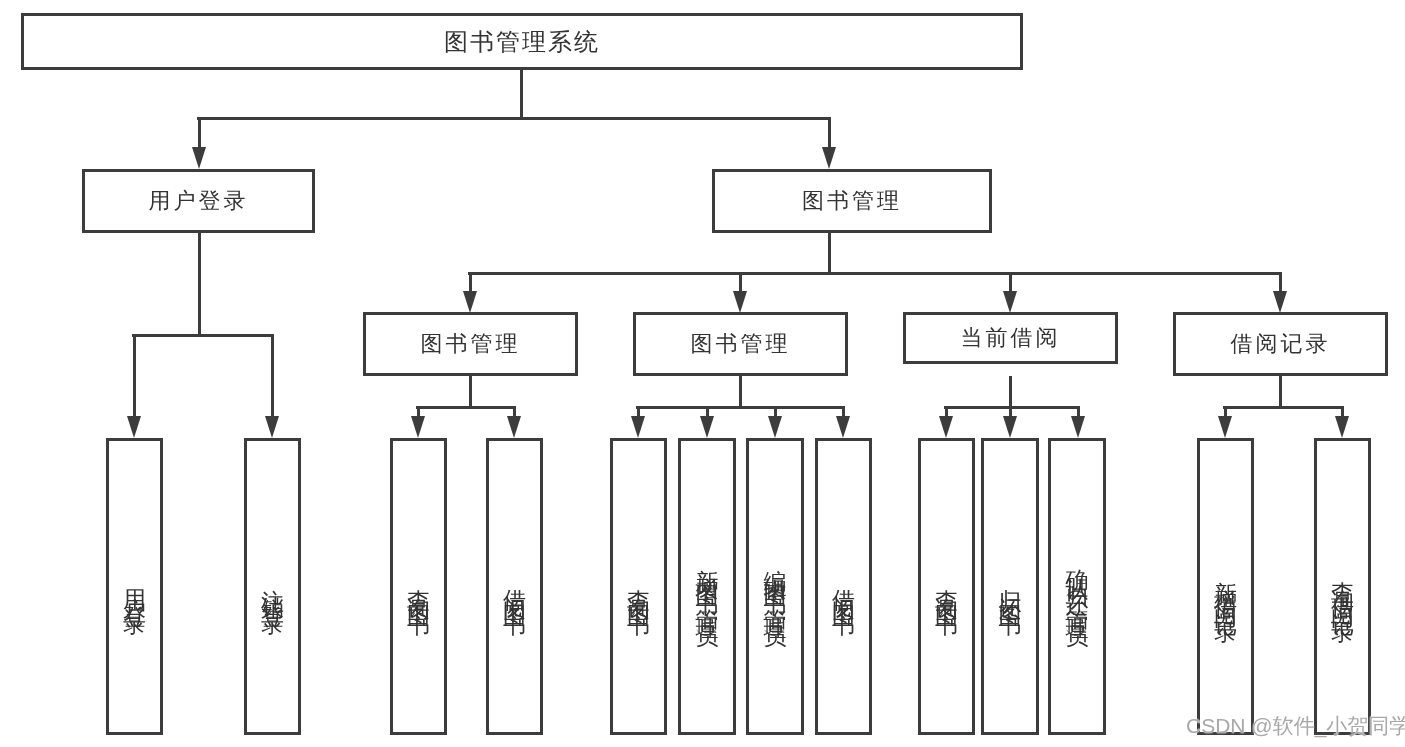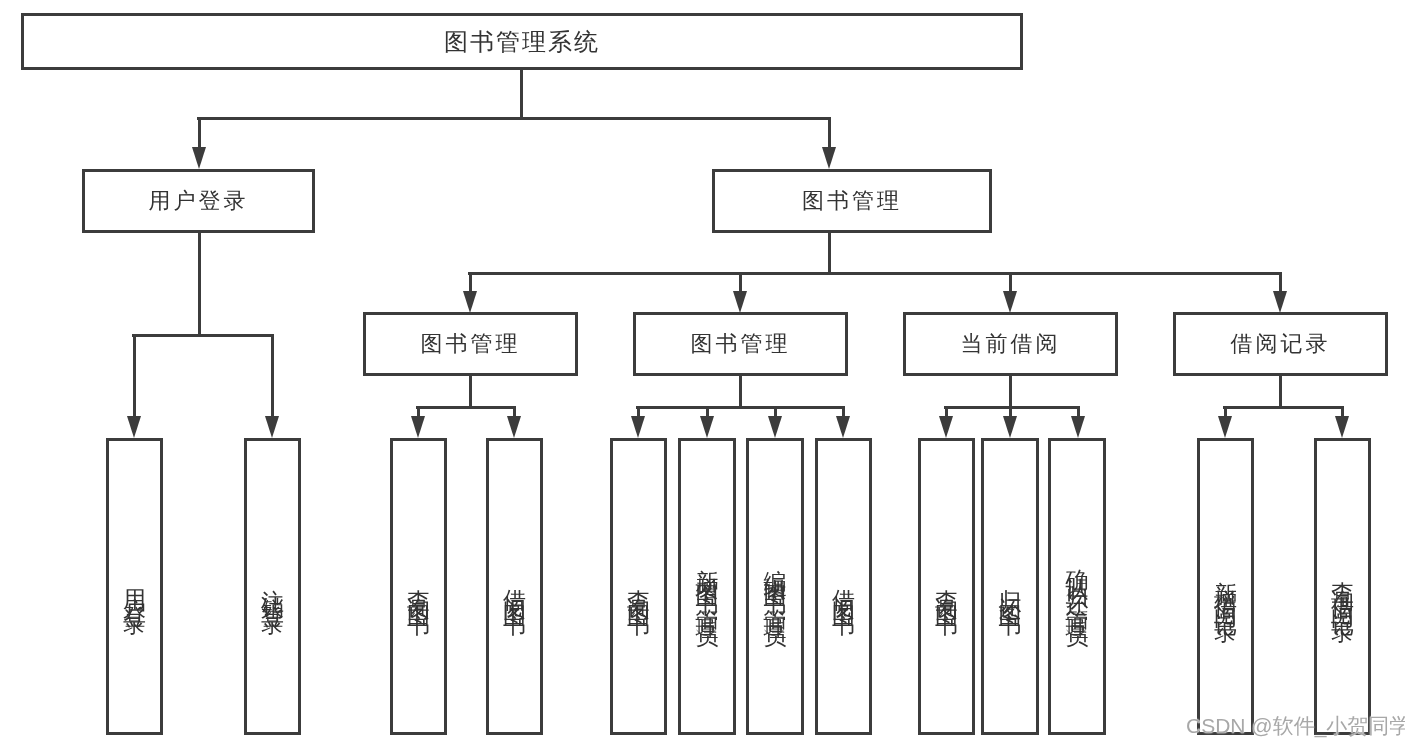--- a/index.html
+++ b/index.html
@@ -84,21 +84,21 @@
   <div class="tri" style="left:1003px;top:291px"></div>
   <div class="v" style="left:1279px;top:273px;height:20px"></div>
   <div class="tri" style="left:1273px;top:291px"></div>
 
   <div class="box" style="left:363px;top:312px;width:215px;height:64px">
     <span class="hlabel">图书管理</span>
   </div>
   <div class="box" style="left:633px;top:312px;width:215px;height:64px">
     <span class="hlabel">图书管理</span>
   </div>
-  <div class="box" style="left:903px;top:312px;width:215px;height:64px">
+  <div class="box" style="left:903px;top:312px;width:215px;height:52px">
     <span class="hlabel">当前借阅</span>
   </div>
   <div class="box" style="left:1173px;top:312px;width:215px;height:64px">
     <span class="hlabel">借阅记录</span>
   </div>
 
   <div class="v" style="left:469px;top:376px;height:33px"></div>
   <div class="h" style="left:416px;top:406px;width:100px"></div>
   <div class="v" style="left:417px;top:407px;height:11px"></div>
   <div class="tri" style="left:411px;top:416px"></div>

